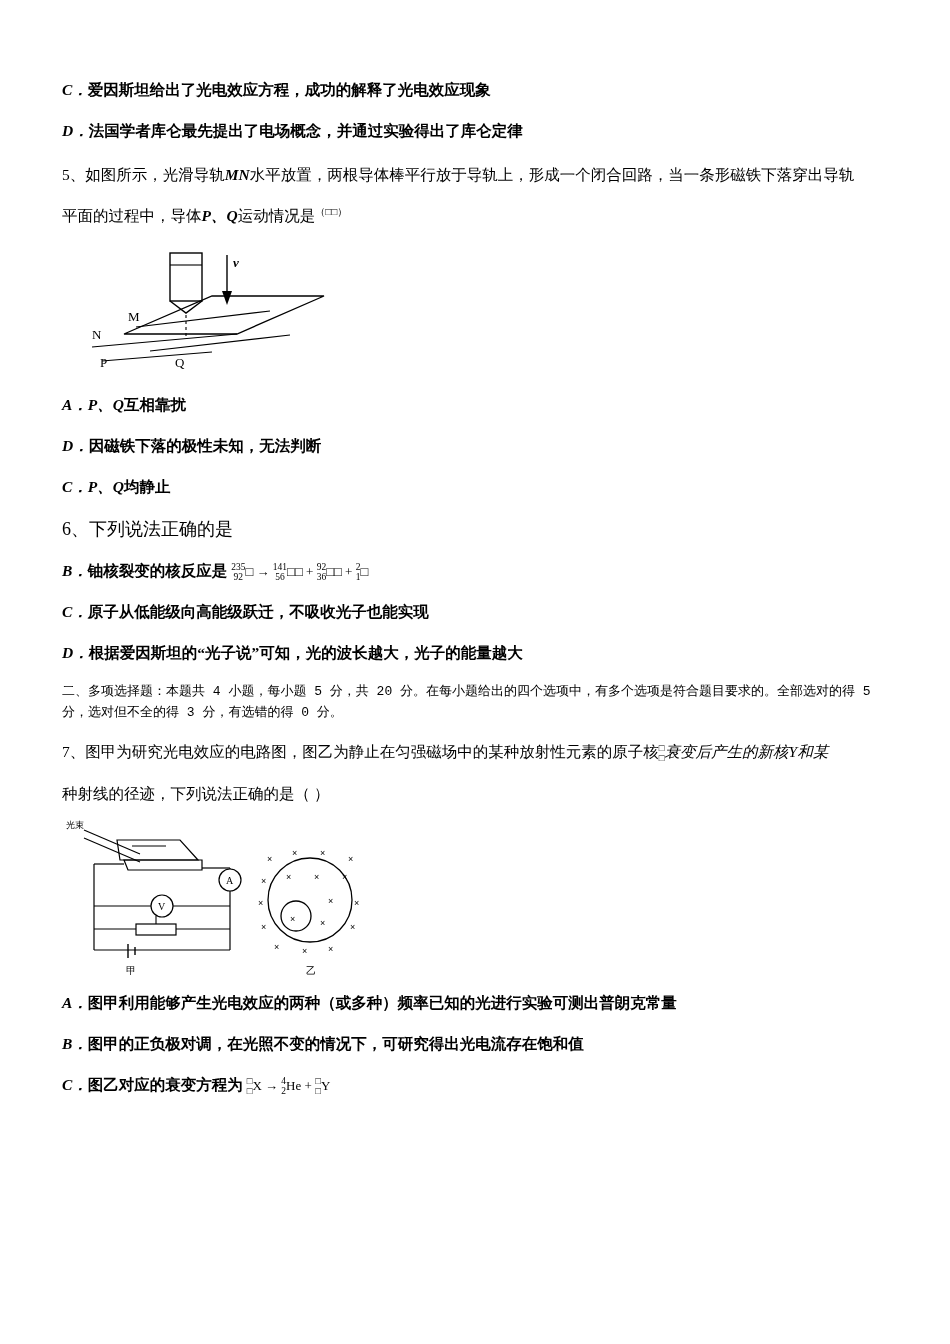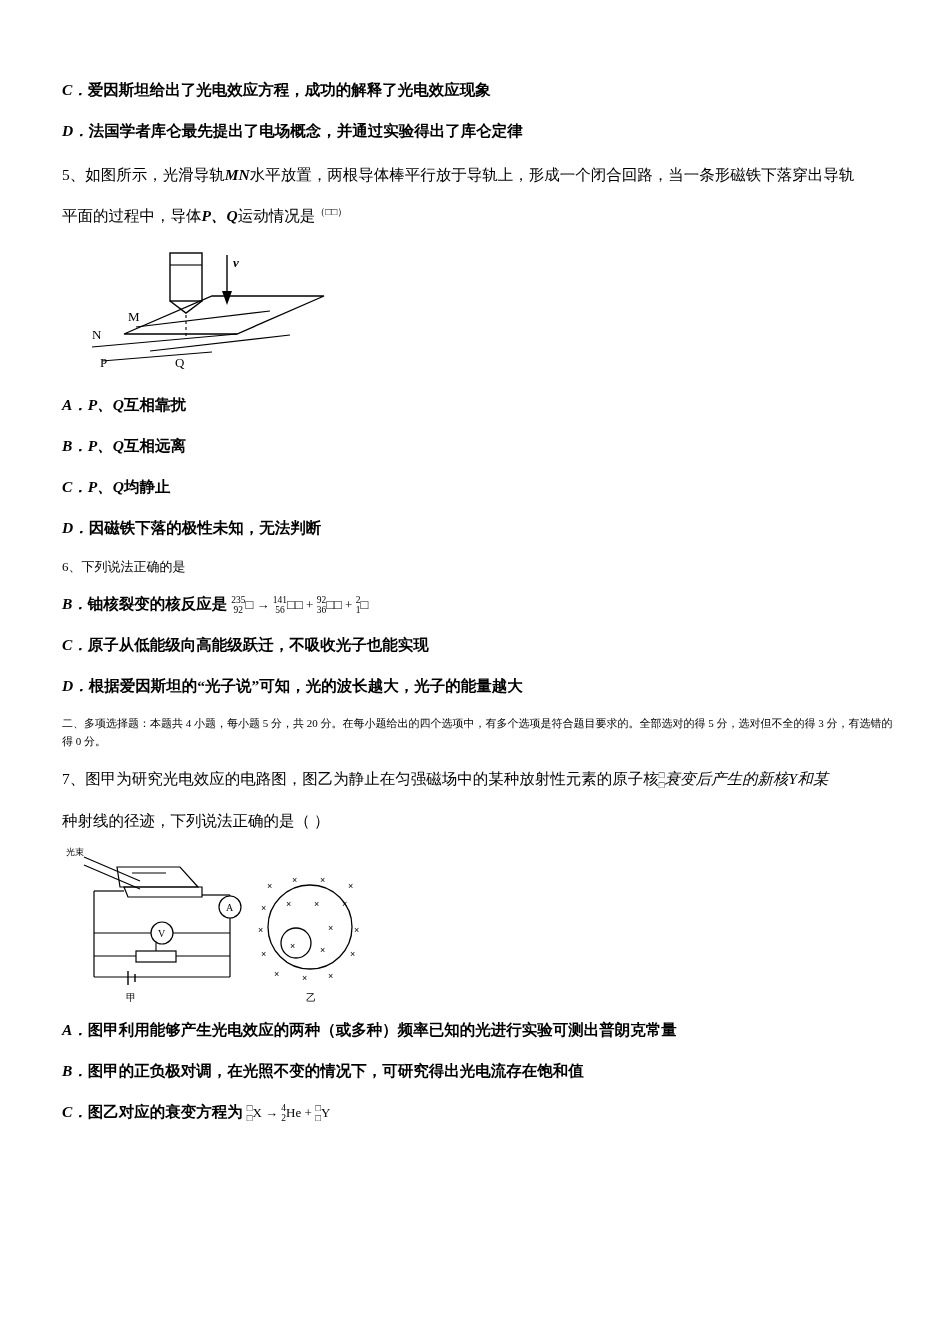--- a/index.html
+++ b/index.html
@@ -10,21 +10,21 @@
     color:#000000;
   }
   .page {
     position:relative;
     width:950px;
     height:1344px;
     box-sizing:border-box;
     padding:78px 48px 0 62px;
   }
   .line {
-    font-size:13px;
+    font-size:18px;
     line-height:1.55;
     margin:0 0 15px 0;
   }
   .opt {
     font-size:15.5px;
     line-height:1.55;
     margin:0 0 17px 0;
   }
   .opt .lab { font-weight:bold; font-style:italic; font-family:"Liberation Serif", serif; }
   .boldrun { font-weight:bold; }
@@ -39,23 +39,24 @@
     display:inline-block;
     vertical-align:middle;
     font-size:9.5px;
     line-height:1.05;
     text-align:center;
     font-family:"Liberation Serif", serif;
   }
   .frac span { display:block; }
   .mathline { font-size:13px; }
   .section-note {
-    font-size:11px;
+    font-size:13px;
     line-height:1.6;
     margin:0 0 6px 0;
+    font-family:Liberation Mono, monospace;
   }
   
   .fig1 { position:relative; height:140px; margin:6px 0 14px 0; }
   .fig2 { position:relative; height:165px; margin:10px 0 8px 0; }
   svg { display:block; }
 </style>
 </head>
 <body>
 
 <div class="page">
@@ -99,27 +100,24 @@
 
       <line x1="30" y1="108" x2="175" y2="95" stroke="#000" stroke-width="1.2"></line>
       <line x1="40" y1="122" x2="150" y2="113" stroke="#000" stroke-width="1.2"></line>
     </svg>
   </div>
 
   <div class="opt">
     <span class="lab">A．</span><span class="it boldrun">P、Q</span><span class="boldrun">互相靠扰</span>
   </div>
   <div class="opt">
-    <span class="lab">B．</span><span class="it boldrun">P、Q</span><span class="boldrun">互相远离</span>
+    <span class="lab">D．</span><span class="boldrun">因磁铁下落的极性未知，无法判断</span>
   </div>
   <div class="opt">
     <span class="lab">C．</span><span class="it boldrun">P、Q</span><span class="boldrun">均静止</span>
-  </div>
-  <div class="opt">
-    <span class="lab">D．</span><span class="boldrun">因磁铁下落的极性未知，无法判断</span>
   </div>
 
   <div class="line">
     <span>6、</span><span>下列说法正确的是</span>
   </div>
   <div class="opt">
     <span class="lab">B．</span><span class="boldrun">铀核裂变的核反应是</span>
     <span class="mathline">
       <span class="frac"><span>235</span><span>92</span></span><span>□</span>
       <span>→</span>

